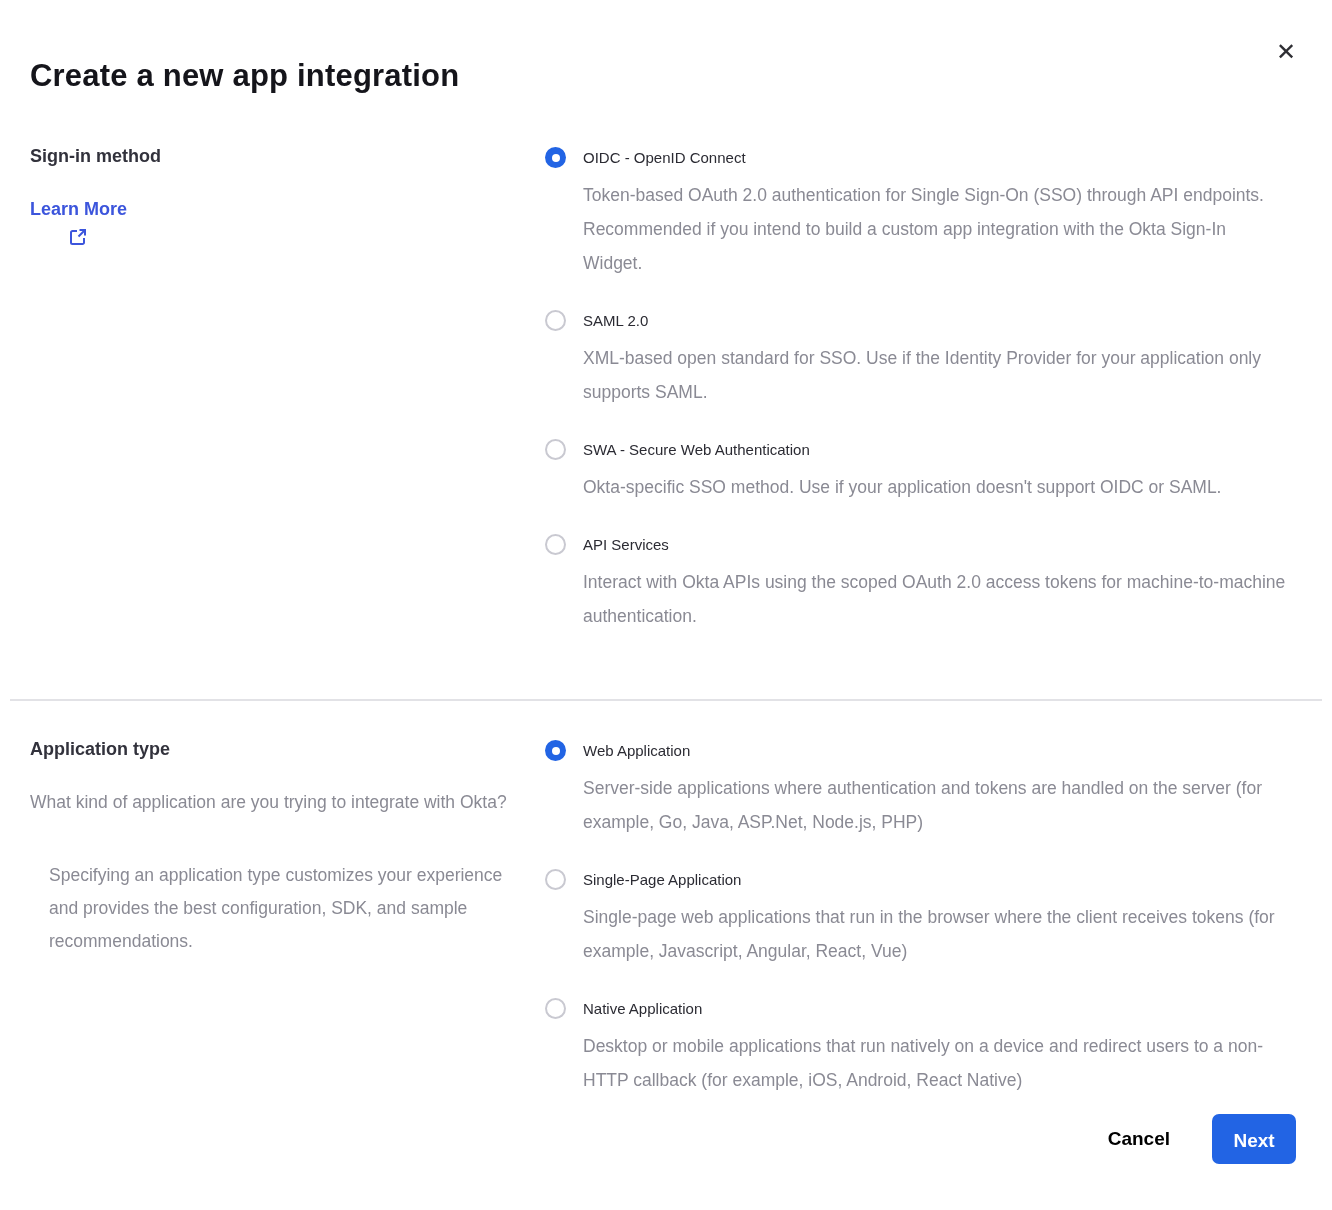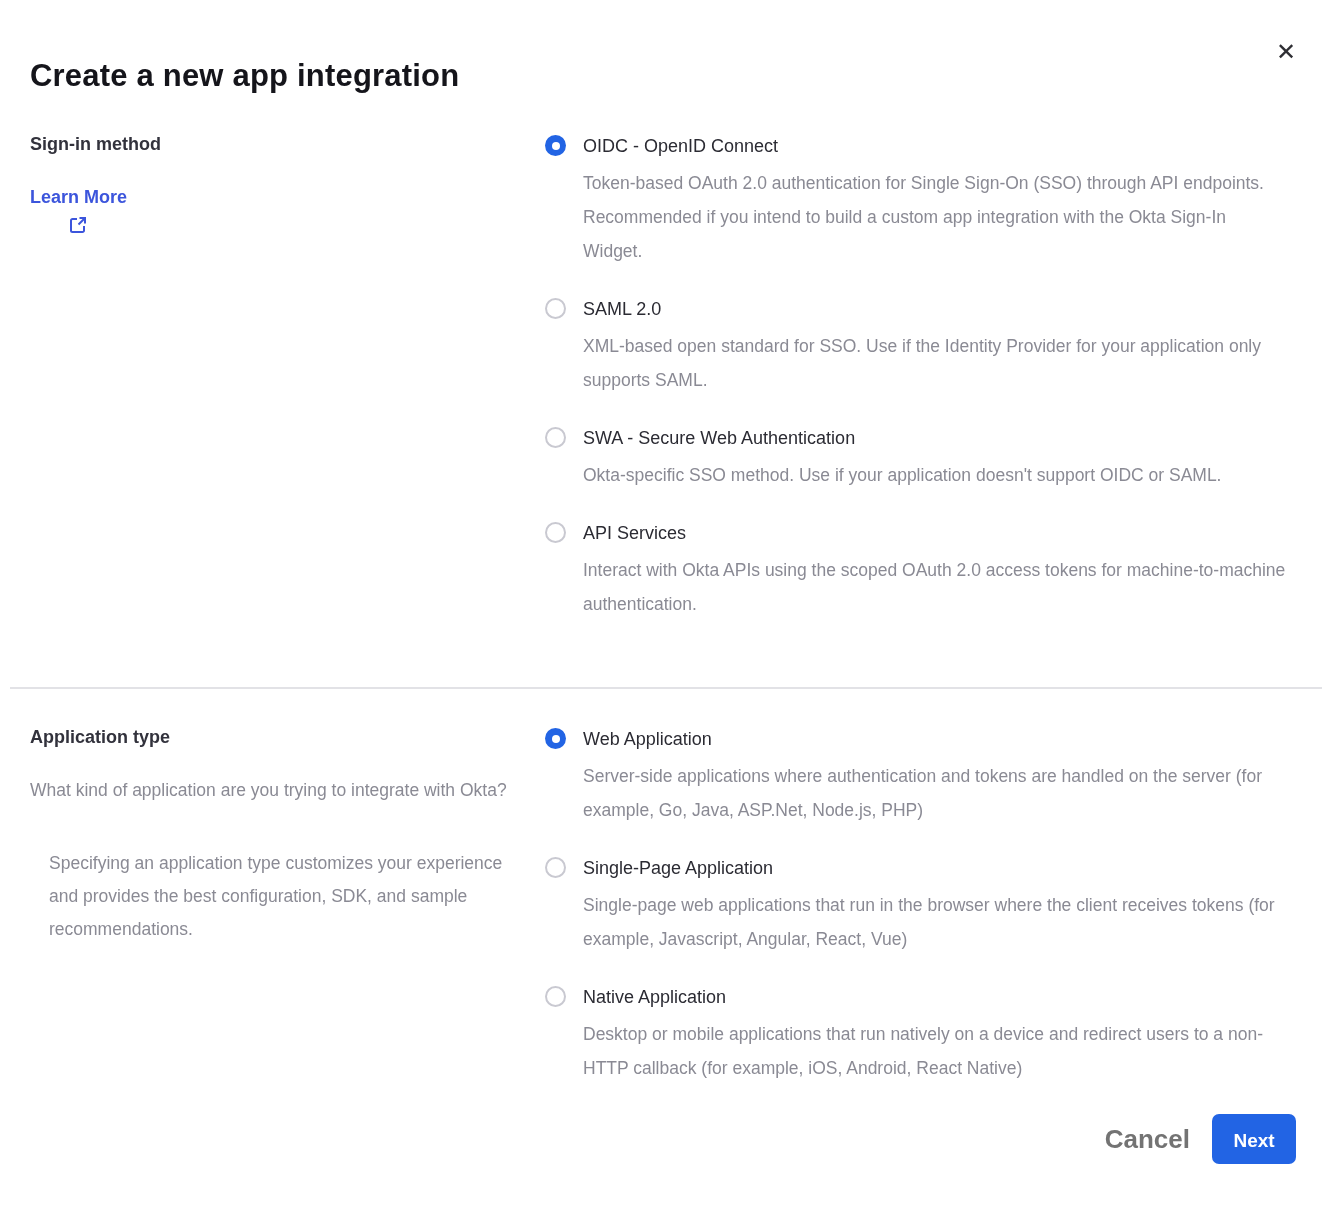--- a/index.html
+++ b/index.html
@@ -37,21 +37,21 @@
     font-size: 31px;
     font-weight: bold;
     letter-spacing: 0.2px;
     color: #15151b;
   }
   .section {
     display: flex;
     padding: 0 42px 0 30px;
     box-sizing: border-box;
   }
-  .section.signin { margin-top: 40px; }
+  .section.signin { margin-top: 52px; }
   .section.apptype { margin-top: 38px; }
   .left-col {
     width: 515px;
     flex: 0 0 515px;
     box-sizing: border-box;
     padding-right: 20px;
   }
   .right-col {
     flex: 1;
   }
@@ -111,21 +111,21 @@
     display: block;
     position: absolute;
     top: 50%; left: 50%;
     width: 8px; height: 8px;
     margin: -4px 0 0 -4px;
     border-radius: 50%;
     background: #ffffff;
   }
   .option-body { flex: 1; }
   .option-label {
-    font-size: 18px;
+    font-size: 15px;
     font-weight: 500;
     color: #2b2b33;
     line-height: 24px;
     cursor: pointer;
   }
   .option-desc {
     margin-top: 8px;
     font-size: 17.5px;
     line-height: 34px;
     color: #8a8a94;
@@ -137,25 +137,25 @@
     margin: 66px 10px 0 10px;
   }
   .footer {
     position: absolute;
     right: 36px;
     bottom: 46px;
     display: flex;
     align-items: center;
   }
   .cancel-link {
-    font-size: 26px;
-    font-weight: bold;
-    color: #737373;
+    font-size: 19px;
+    font-weight: bold;
+    color: #000000;
     text-decoration: none;
-    margin-right: 22px;
+    margin-right: 42px;
     cursor: pointer;
   }
   .next-btn {
     min-width: 84px;
     height: 50px;
     padding: 16px 20px;
     border: none;
     border-radius: 7px;
     background: #2264e4;
     color: #ffffff;

